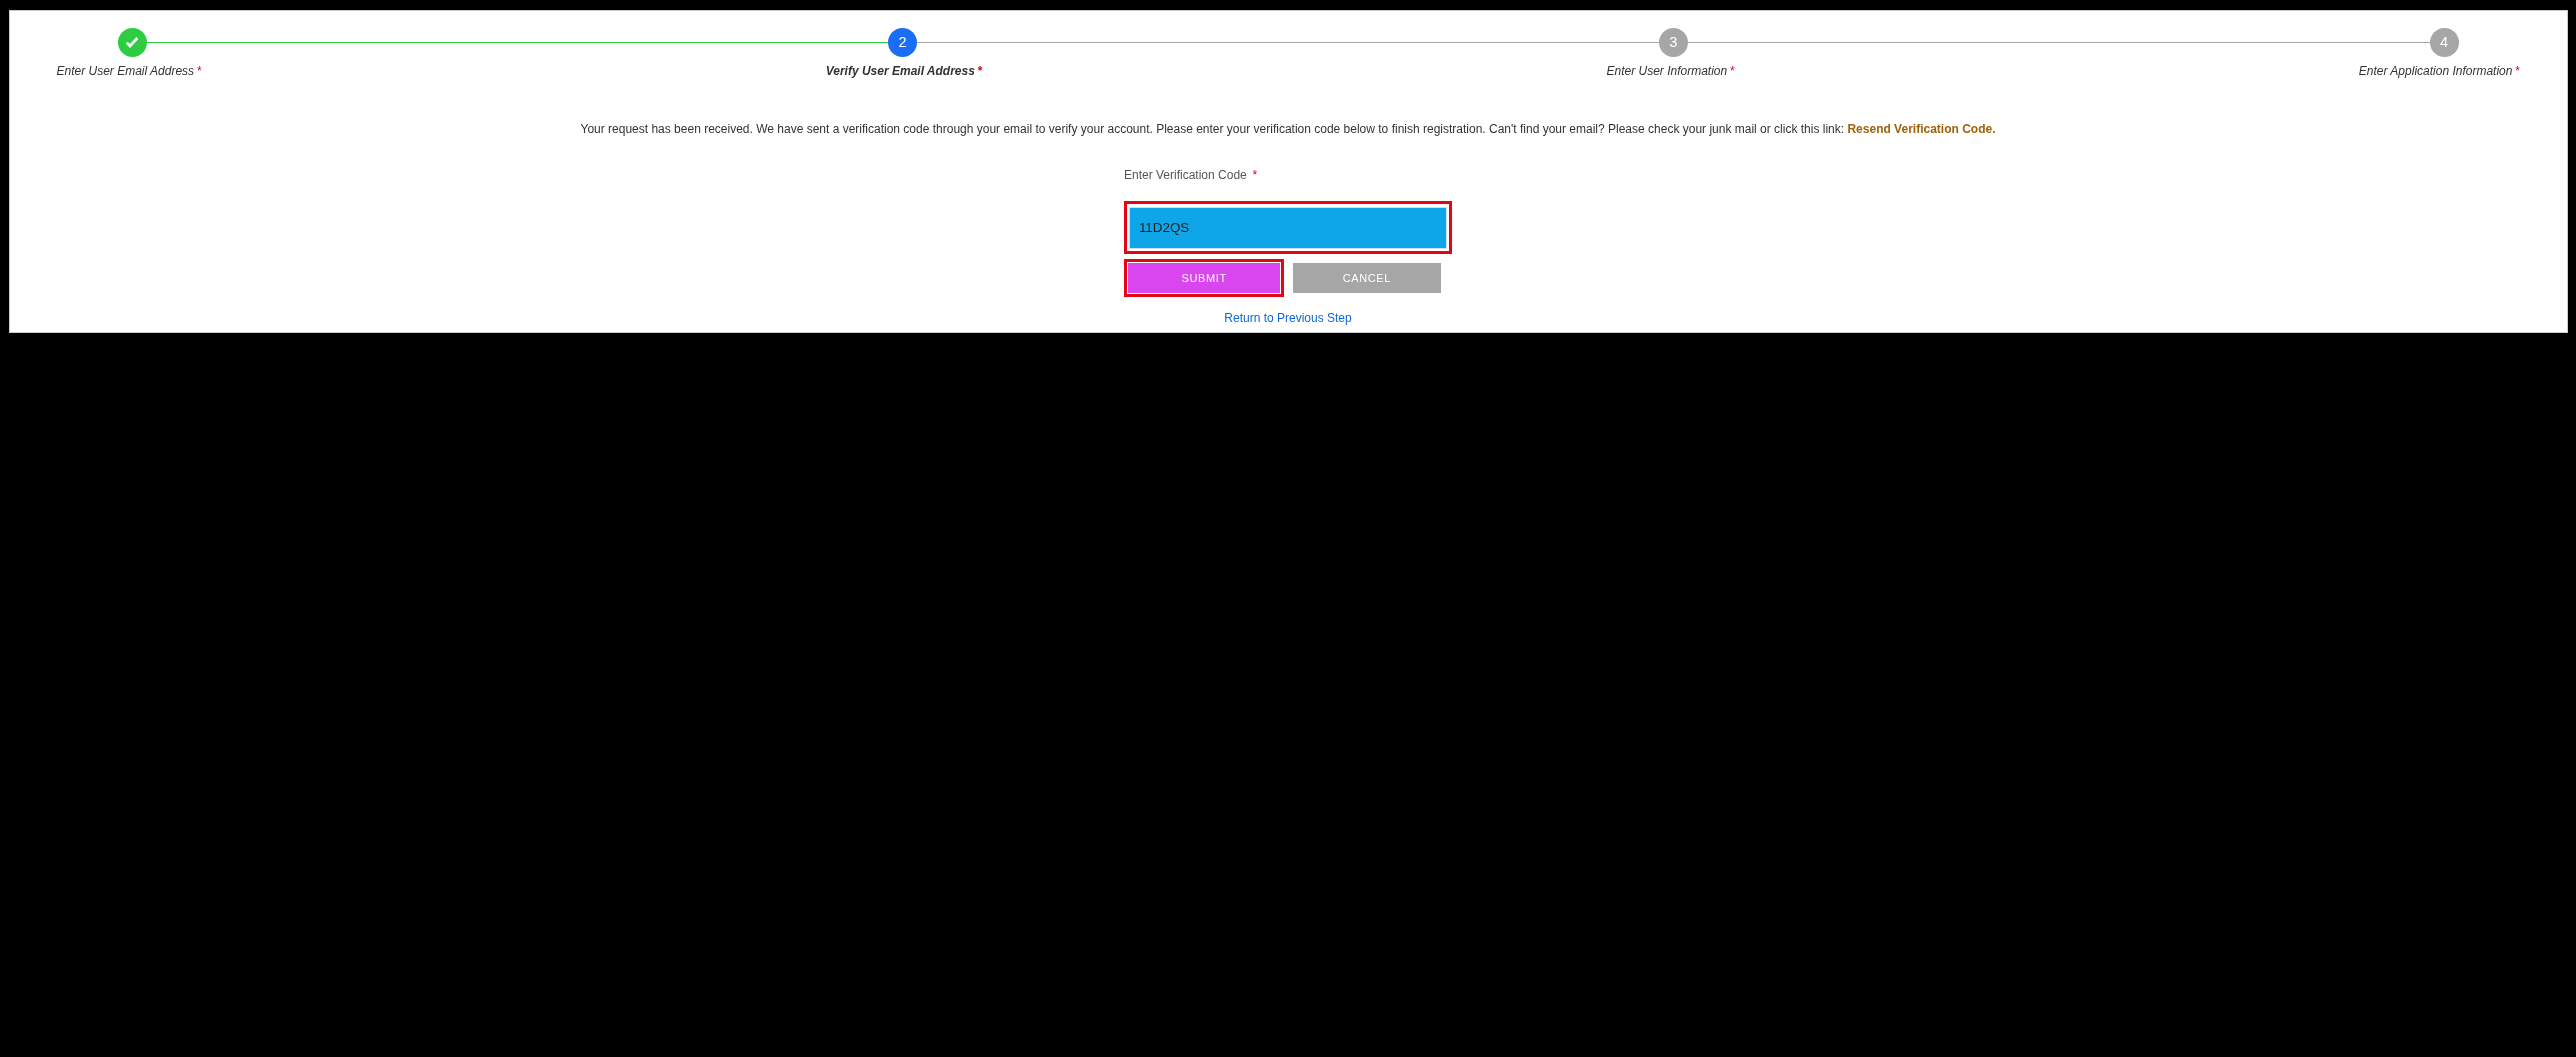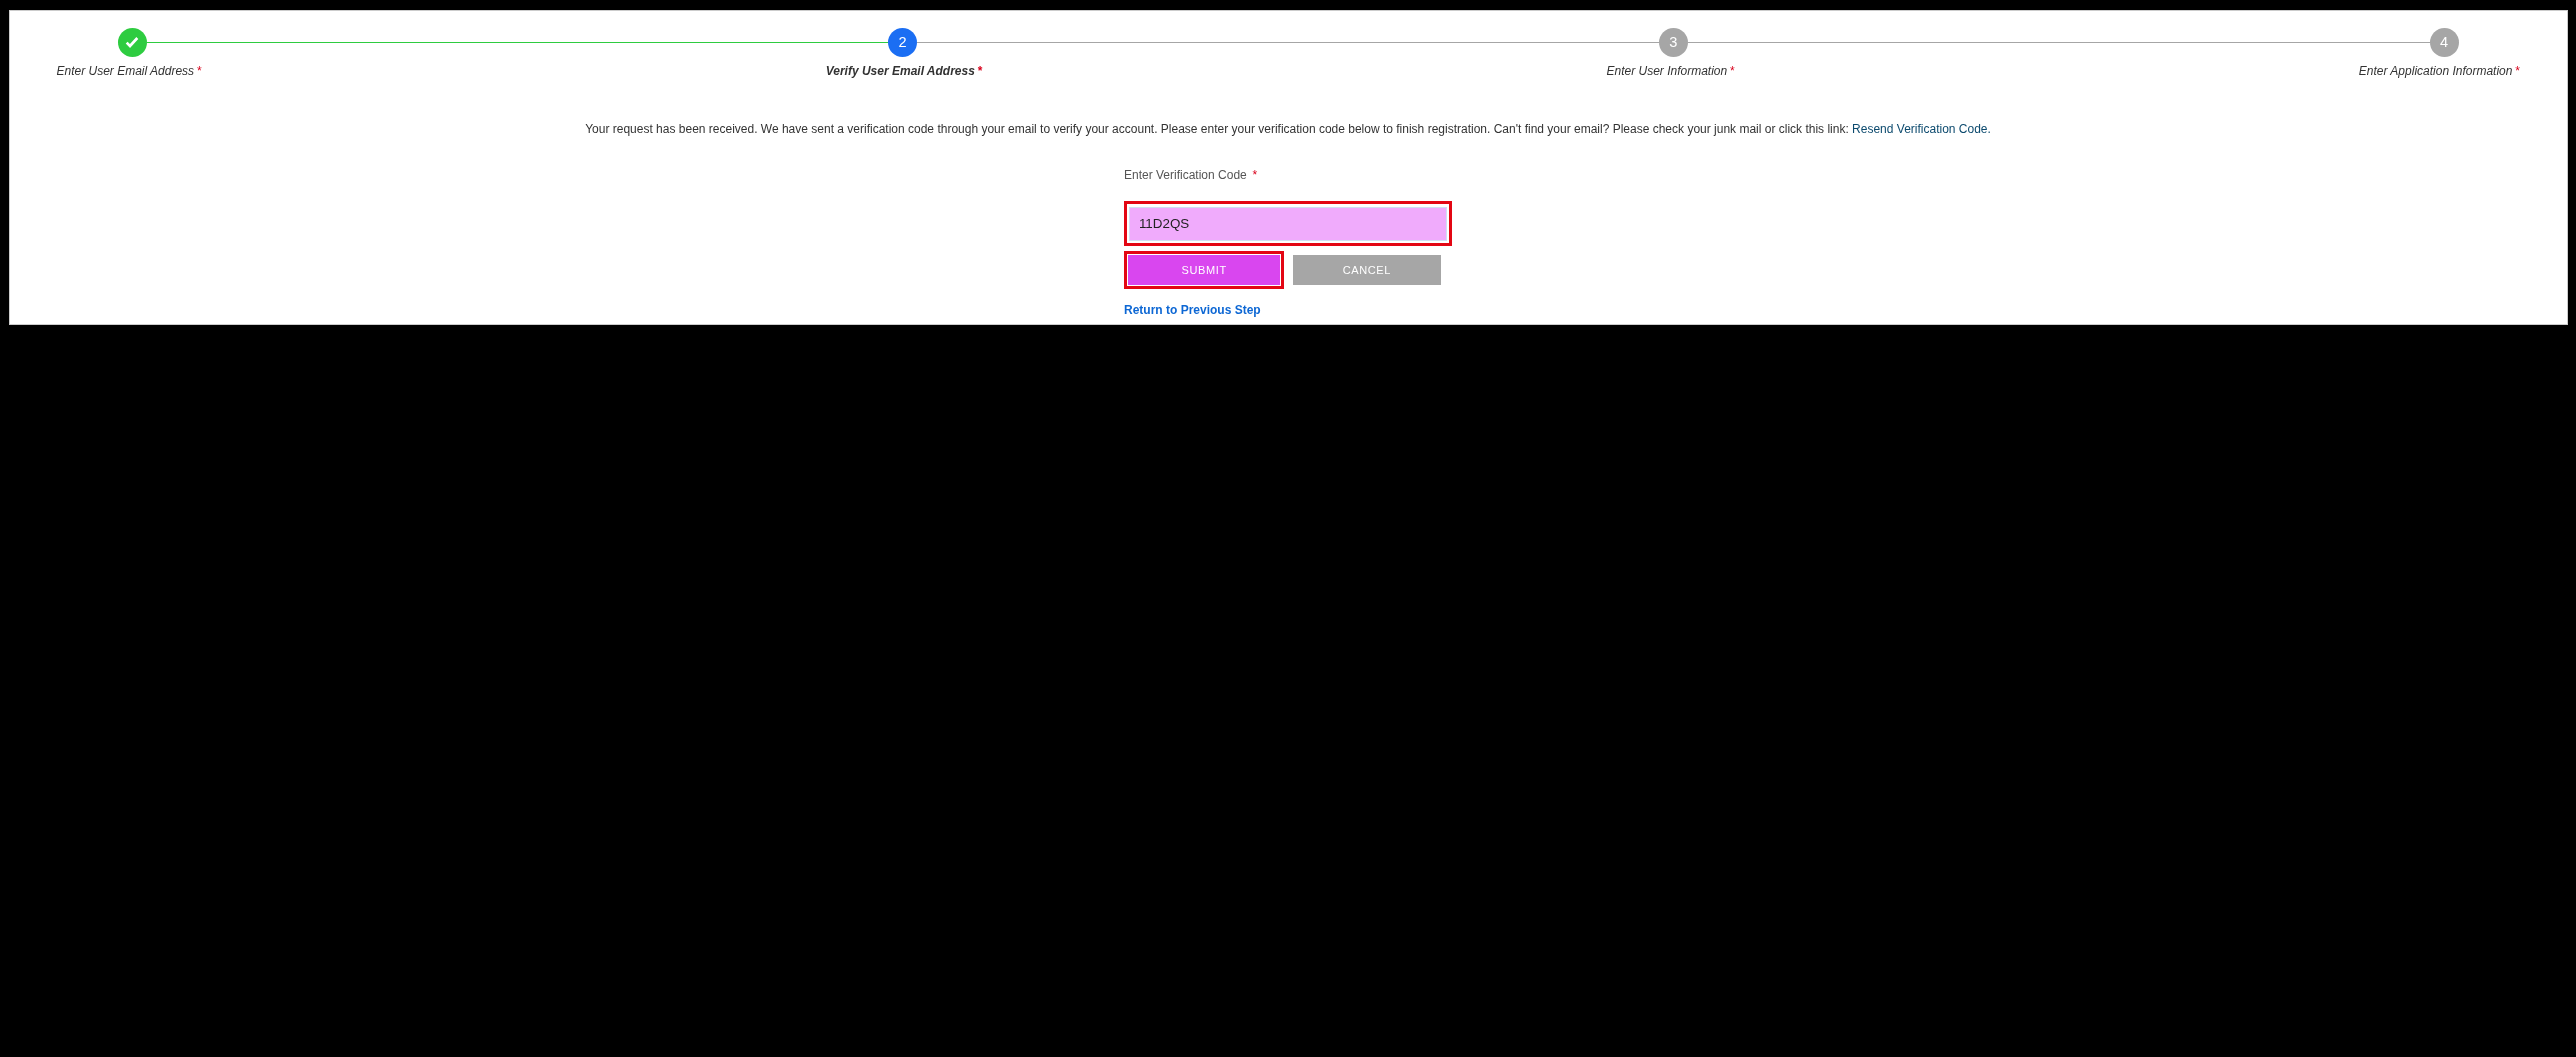--- a/index.html
+++ b/index.html
@@ -82,47 +82,47 @@
   .req { color: #d9001b; margin-left: 2.4px; }
 
   .instructions {
     text-align: center;
     font-size: 12px;
     color: #333;
     line-height: 1.55;
     margin: 0 3.6px 30px 3.6px;
   }
   .resend-link {
-    color: #0c4a6e;
-    font-weight: 400;
+    color: #a16207;
+    font-weight: 700;
     cursor: pointer;
   }
 
   .form-area {
     width: 328px;
     margin: 0 auto;
   }
   .field-label {
     font-size: 12px;
     color: #555;
     margin-bottom: 19px;
   }
   .input-highlight {
     border: 3px solid #e30613;
     padding: 2.4px;
   }
   .code-input {
     width: 100%;
-    height: 34px;
+    height: 42px;
     font-size: 13.4px;
     padding: 0 8.5px;
     border: 1.8px solid #cfe0f4;
     outline: none;
     color: #222;
-    background:#f0abfc;
+    background:#0ea5e9;
   }
   .button-row {
     display: flex;
     gap: 8.5px;
     margin-top: 4.9px;
   }
   .btn-highlight {
     border: 3px solid #e30613;
     padding: 1.2px;
   }
@@ -134,23 +134,23 @@
     justify-content: center;
     font-size: 11px;
     letter-spacing: 0.6px;
     color: #fff;
     border: none;
     cursor: pointer;
   }
   .btn.submit { background: #d946ef; }
   .btn.cancel { background: #a6a6a6; width: 148px; margin-top:4.2px;}
   .return-link {
-    text-align: left;
-    font-size: 12px;
-    font-weight: 700;
+    text-align: center;
+    font-size: 12px;
+    font-weight: 400;
     color: #0d67d4;
     margin-top: 13.4px;
     cursor: pointer;
   }
 </style>
 </head>
 <body>
 
 <div class="panel">
 

